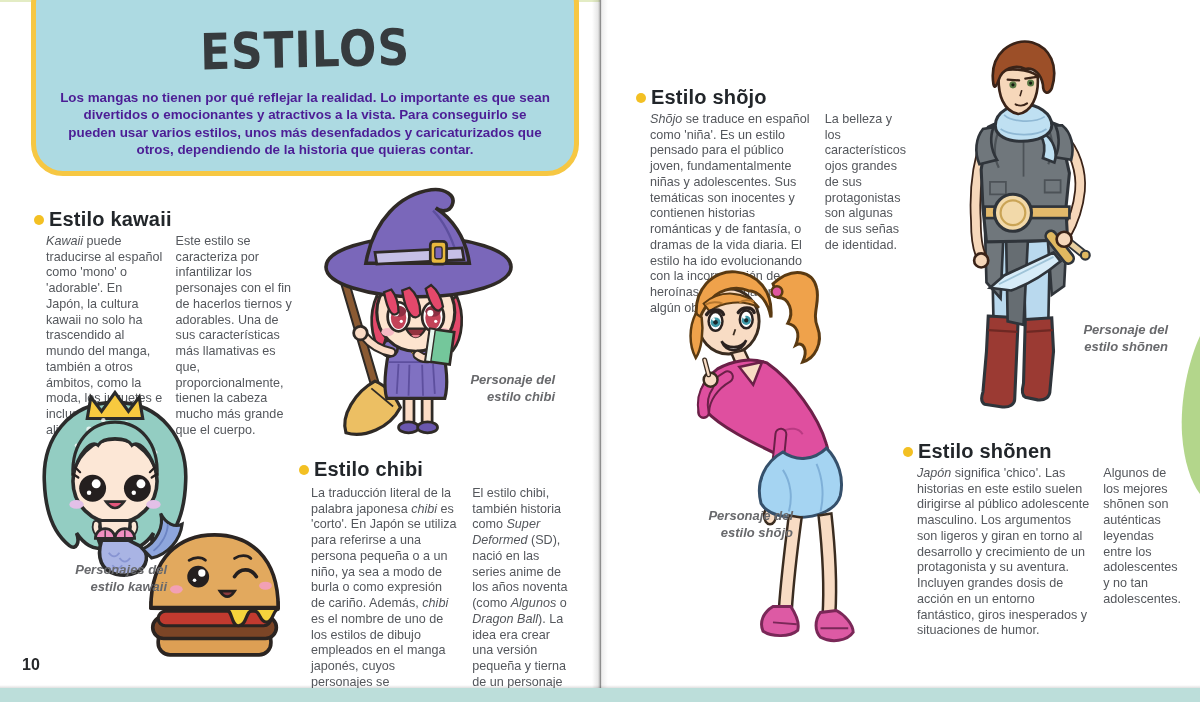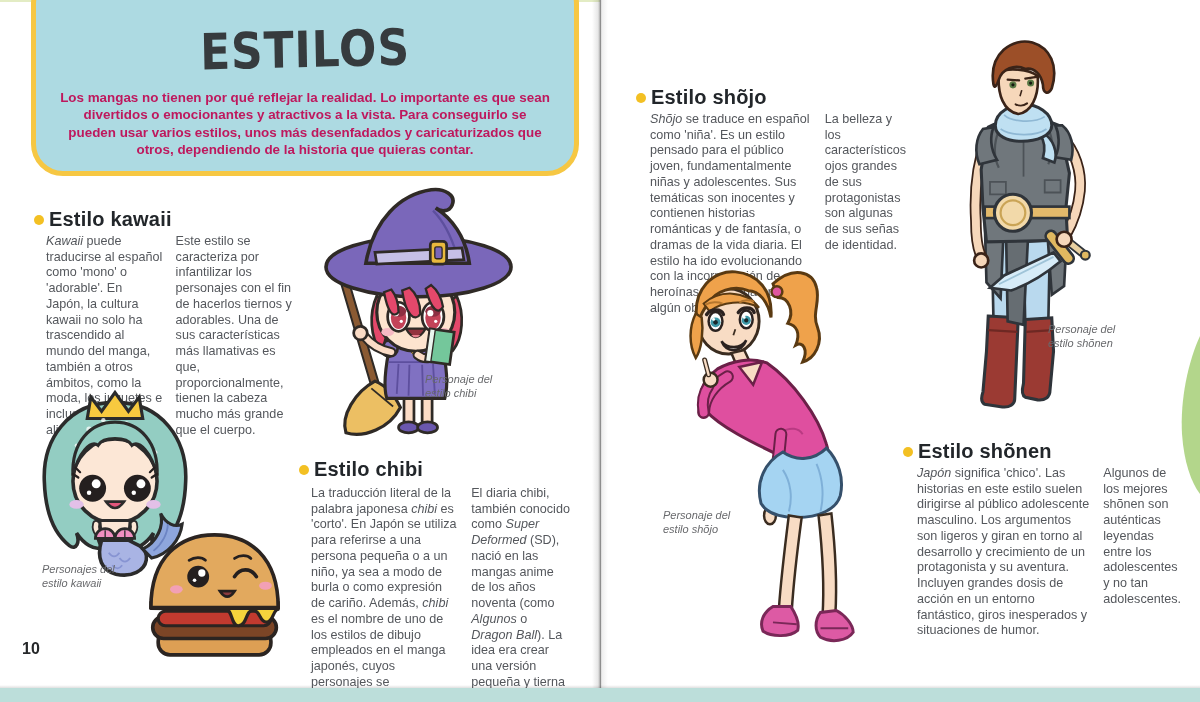--- a/index.html
+++ b/index.html
@@ -16,37 +16,37 @@
     overflow:hidden;
   }
   .big-title {
     margin-top:44px; text-align:center;
     font-family:"DejaVu Sans", sans-serif; font-weight:bold;
     font-size:50px; color:#363b3e; letter-spacing:1px;
     transform:scaleX(0.88) rotate(-1.2deg);
   }
   .intro {
     width:492px; margin:10px auto 8px auto; text-align:center;
-    font-size:13.4px; font-weight:bold; color:#be185d; line-height:1.3;
+    font-size:13.4px; font-weight:bold; color:#4c1d95; line-height:1.3;
   }
 
   
   .sec-head { position:absolute; display:flex; align-items:center; gap:5px; }
   .bullet { width:10px; height:10px; border-radius:50%; background:#f3c023; flex:0 0 auto; }
   .sec-title { font-size:20px; font-weight:bold; color:#22262a; letter-spacing:0.2px; }
 
   
   .text-col { position:absolute; display:flex; flex-direction:row; gap:13px; }
   .para { font-size:12.6px; line-height:1.25; color:#54575c; }
   .para i { font-style:italic; }
 
   
   .caption {
-    position:absolute; font-size:11px; font-style:italic; color:#68696c;
-    text-align:left; white-space:pre-line; line-height:1.3;
+    position:absolute; font-size:13px; font-style:italic; color:#68696c;
+    text-align:right; white-space:pre-line; line-height:1.3;font-weight:bold;
   }
   .pagenum { position:absolute; font-size:16px; font-weight:bold; color:#26282a; }
 
   
   .gutter {
     position:absolute; left:592px; top:0; width:16px; height:688px;
     background:linear-gradient(to right, rgba(120,120,120,0) 0%,
       rgba(100,100,100,0.16) 38%, rgba(60,60,60,0.42) 50%,
       rgba(120,120,120,0.12) 62%, rgba(255,255,255,0) 100%);
   }
@@ -147,21 +147,21 @@
 </div>
 <div class="caption" style="left:425px; top:372px; width:130px">Personaje del
 estilo chibi</div>
 
 <div class="sec-head" style="left:299px; top:458px">
   <span class="bullet"></span>
   <span class="sec-title">Estilo chibi</span>
 </div>
 <div class="text-col" style="left:311px; top:486px; width:260px">
   <p class="para"><span>La traducción literal de la palabra japonesa </span><i>chibi</i><span> es 'corto'. En Japón se utiliza para referirse a una persona pequeña o a un niño, ya sea a modo de burla o como expresión de cariño. Además, </span><i>chibi</i><span> es el nombre de uno de los estilos de dibujo empleados en el manga japonés, cuyos personajes se caracterizan por tener la cabeza grande y aspecto infantil.</span></p>
-  <p class="para"><span>El diaria chibi, también conocido como </span><i>Super Deformed</i><span> (SD), nació en las mangas anime de los años noventa (como </span><i>Algunos</i><span> o </span><i>Dragon Ball</i><span>). La idea era crear una versión pequeña y tierna de un personaje que era mayor en la serie original.</span></p>
+  <p class="para"><span>El estilo chibi, también historia como </span><i>Super Deformed</i><span> (SD), nació en las series anime de los años noventa (como </span><i>Algunos</i><span> o </span><i>Dragon Ball</i><span>). La idea era crear una versión pequeña y tierna de un personaje que era mayor en la serie original.</span></p>
 </div>
 
 <div class="illus" style="left:30px; top:388px">
   <svg width="170" height="197" viewBox="0 0 190 220">
     <path d="M95,16 C42,16 14,58 16,104 C17,136 26,162 44,176 C52,182 56,172 52,162 C60,174 72,182 80,178 C76,170 74,160 74,154 L116,154 C116,160 114,170 110,178 C118,182 130,174 138,162 C134,172 138,182 146,176 C164,162 173,136 174,104 C176,58 148,16 95,16 Z" fill="#93cdc2" stroke="#2b2b2b" stroke-width="4"></path>
     <path d="M64,34 L68,10 L80,26 L95,5 L110,26 L122,10 L126,34 Z" fill="#f7c93f" stroke="#2b2b2b" stroke-width="3.5"></path>
     <g fill="#ffffff" opacity="0.75">
       <circle cx="66" cy="46" r="3"></circle>
         <circle cx="82" cy="36" r="2.5"></circle>
         <circle cx="108" cy="40" r="3"></circle>
@@ -219,21 +219,21 @@
     <path d="M104,62 C110,52 122,52 128,62" stroke="#241f1f" stroke-width="4" fill="none" stroke-linecap="round"></path>
     <path d="M54,44 C60,40 68,40 72,44 M104,42 C110,38 118,38 122,42" stroke="#241f1f" stroke-width="3" fill="none" stroke-linecap="round"></path>
     <path d="M88,78 Q96,90 104,78 Z" fill="#8c3a3e" stroke="#241f1f" stroke-width="3"></path>
     <ellipse cx="40" cy="76" rx="7" ry="4.5" fill="#f2a0b5"></ellipse>
     <ellipse cx="138" cy="72" rx="7" ry="4.5" fill="#f2a0b5"></ellipse>
   </svg>
 </div>
 <div class="caption" style="left:42px; top:562px; width:125px">Personajes del
 estilo kawaii</div>
 
-<div class="pagenum" style="left:22px; top:640px">10</div>
+<div class="pagenum" style="left:22px; top:656px">10</div>
 
 <div class="sec-head" style="left:636px; top:86px">
   <span class="bullet"></span>
   <span class="sec-title">Estilo shõjo</span>
 </div>
 <div class="text-col" style="left:650px; top:112px; width:256px">
   <p class="para"><i>Shõjo</i><span> se traduce en español como 'niña'. Es un estilo pensado para el público joven, fundamentalmente niñas y adolescentes. Sus temáticas son inocentes y contienen historias románticas y de fantasía, o dramas de la vida diaria. El estilo ha ido evolucionando con la incorporación de heroínas que luchan por algún objetivo.</span></p>
   <p class="para"><span>La belleza y los característicos ojos grandes de sus protagonistas son algunas de sus señas de identidad.</span></p>
 </div>
 

